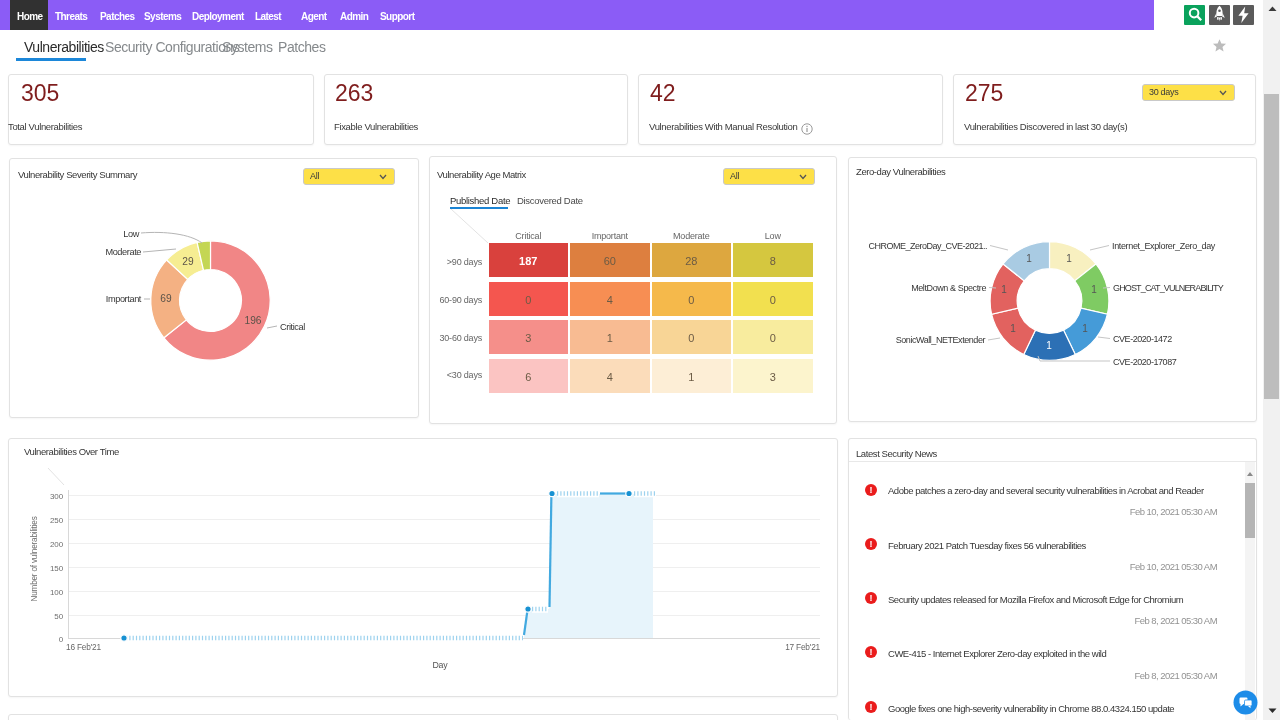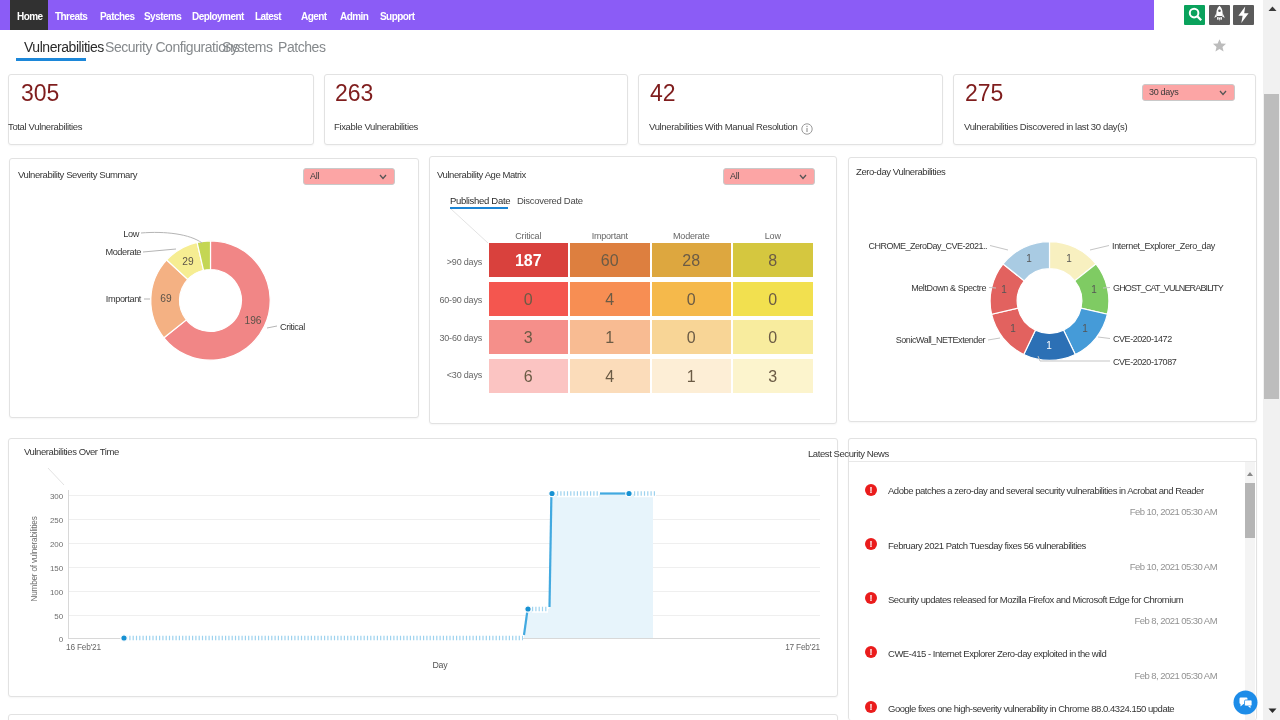--- a/index.html
+++ b/index.html
@@ -18,26 +18,26 @@
 #tabul { position:absolute; left:16px; top:57.5px; width:70px; height:3px; background:#1c87d9; }
 
 .card { position:absolute; top:74px; height:71px; background:#fff; border:1px solid #e2e2e2;
   border-radius:3px; box-shadow:0 1px 2px rgba(0,0,0,0.04); }
 .cardnum { position:absolute; top:80px; font-size:23px; color:#7f1d1d; letter-spacing:0px;text-align:center; }
 .cardlbl { position:absolute; top:121px; font-size:9.5px; letter-spacing:-0.35px; color:#393939; }
 
 .panel { position:absolute; background:#fff; border:1px solid #e2e2e2; border-radius:3px;
   box-shadow:0 1px 2px rgba(0,0,0,0.04); }
 .ptitle { position:absolute; font-size:9.5px; letter-spacing:-0.42px; color:#363636; }
-.sel { position:absolute; height:17px; background:#fca5a5; border:1px solid #c9c9c9; border-radius:3px;
+.sel { position:absolute; height:17px; background:#fde047; border:1px solid #c9c9c9; border-radius:3px;
   font-size:9px; color:#3a3a3a; line-height:15px; padding-left:6px; letter-spacing:-0.3px; }
 .sel svg { position:absolute; right:7px; top:5px; }
 
 .mcell { position:absolute; width:79.5px; height:34px; line-height:36.5px; text-align:center;
-  font-size:16px; color:#6b5b45; }
+  font-size:11px; color:#6b5b45; }
 .mhead { position:absolute; top:231px; width:79.5px; text-align:center; font-size:9px;
   letter-spacing:-0.2px; color:#666; }
 .mrow { position:absolute; width:56px; text-align:right; font-size:9px; letter-spacing:-0.2px; color:#666; }
 
 .nicon { position:absolute; left:865px; width:12px; height:12px; border-radius:50%;
   background:#ea1c1c; color:#fff; text-align:center; font-size:9px; font-weight:700; line-height:12.5px; }
 .ntitle { position:absolute; left:888px; font-size:9.5px; letter-spacing:-0.48px; color:#363636; }
 .ndate { position:absolute; font-size:9.5px; letter-spacing:-0.55px; color:#929292; text-align:right; right:63px; }
 
 #sbmain { position:absolute; right:0; top:0; width:17px; height:720px; background:#f1f1f1; }
@@ -267,21 +267,21 @@
     </g>
     <text x="66" y="650" font-size="8.3" fill="#666" letter-spacing="-0.2">16 Feb'21</text>
     <text x="820" y="650" font-size="8.3" fill="#666" letter-spacing="-0.2" text-anchor="end">17 Feb'21</text>
     <text x="440" y="668" font-size="8.8" fill="#555" letter-spacing="-0.2" text-anchor="middle">Day</text>
     <text x="37" y="559" font-size="8.2" fill="#6e6e6e" letter-spacing="-0.2" text-anchor="middle" transform="rotate(-90 37 559)">Number of vulnerabilities</text>
   </g>
 </svg>
 <div class="panel" style="left:8px; top:713.5px; width:830px; height:12px;"></div>
 
 <div class="panel" style="left:848px; top:438px; width:409px; height:282px; border-bottom:none;"></div>
-<div class="ptitle" style="left:808px; top:448px;">Latest Security News</div>
+<div class="ptitle" style="left:856px; top:448px;">Latest Security News</div>
 <div class="abs" style="left:849px; top:461px; width:407px; height:1px; background:#e8e8e8;"></div>
 <div class="nicon" style="top:483.5px;">!</div>
 <div class="ntitle" style="top:485px;">Adobe patches a zero-day and several security vulnerabilities in Acrobat and Reader</div>
 <div class="ndate" style="top:506px;">Feb 10, 2021 05:30 AM</div>
 <div class="nicon" style="top:537.5px;">!</div>
 <div class="ntitle" style="top:539.5px;">February 2021 Patch Tuesday fixes 56 vulnerabilities</div>
 <div class="ndate" style="top:560.5px;">Feb 10, 2021 05:30 AM</div>
 <div class="nicon" style="top:591.5px;">!</div>
 <div class="ntitle" style="top:593.5px;">Security updates released for Mozilla Firefox and Microsoft Edge for Chromium</div>
 <div class="ndate" style="top:615px;">Feb 8, 2021 05:30 AM</div>

